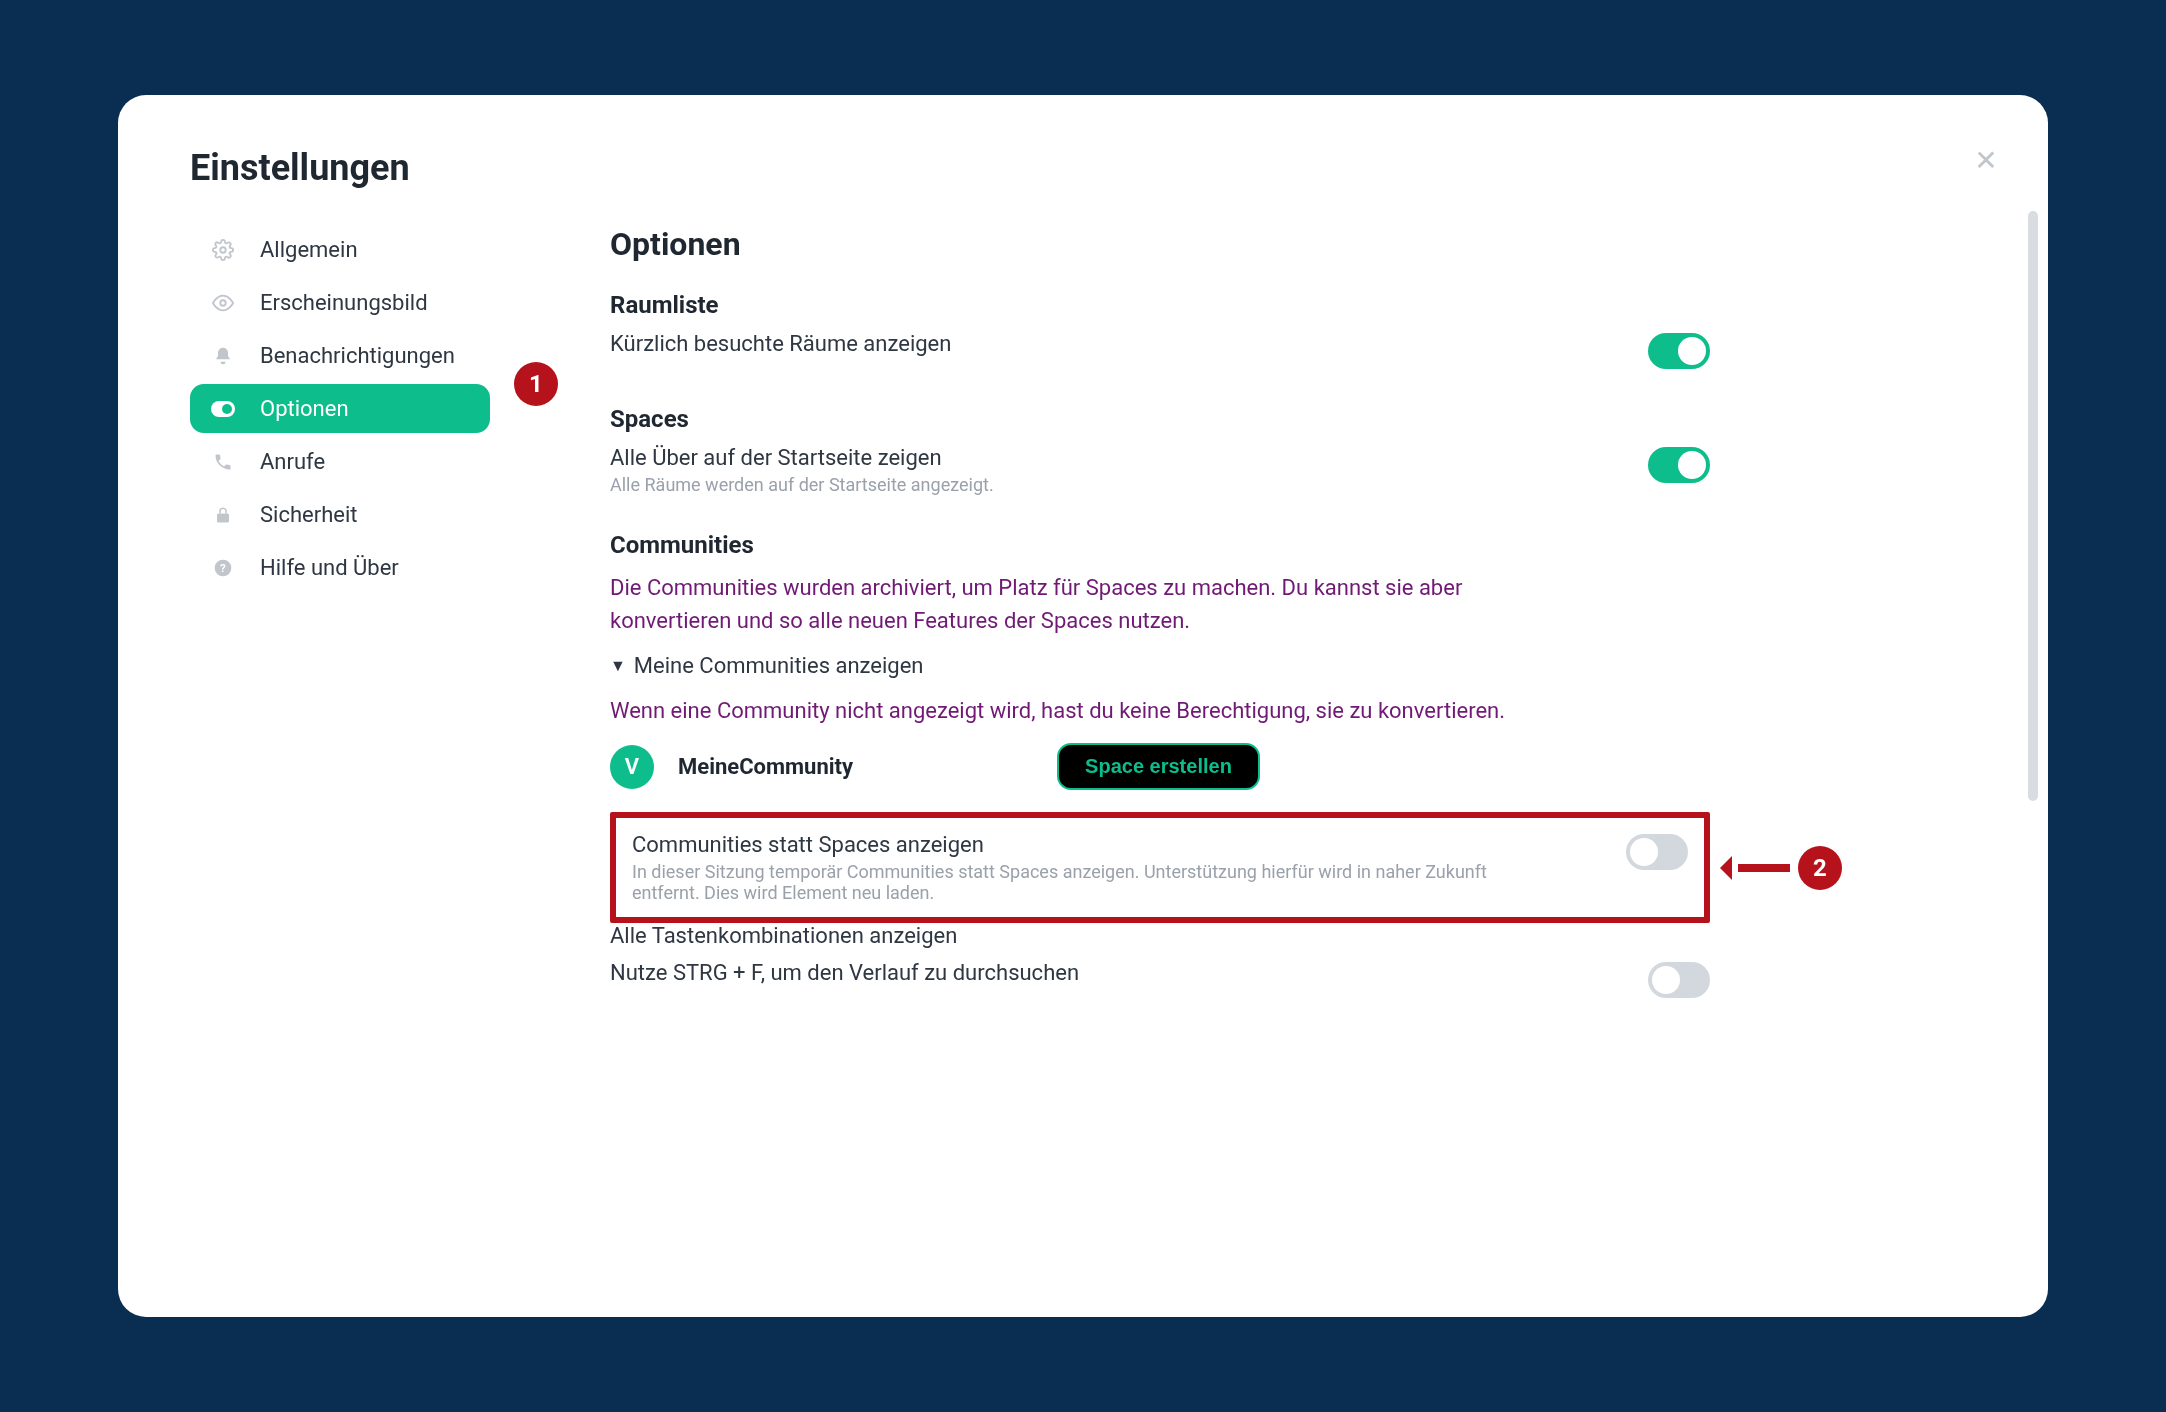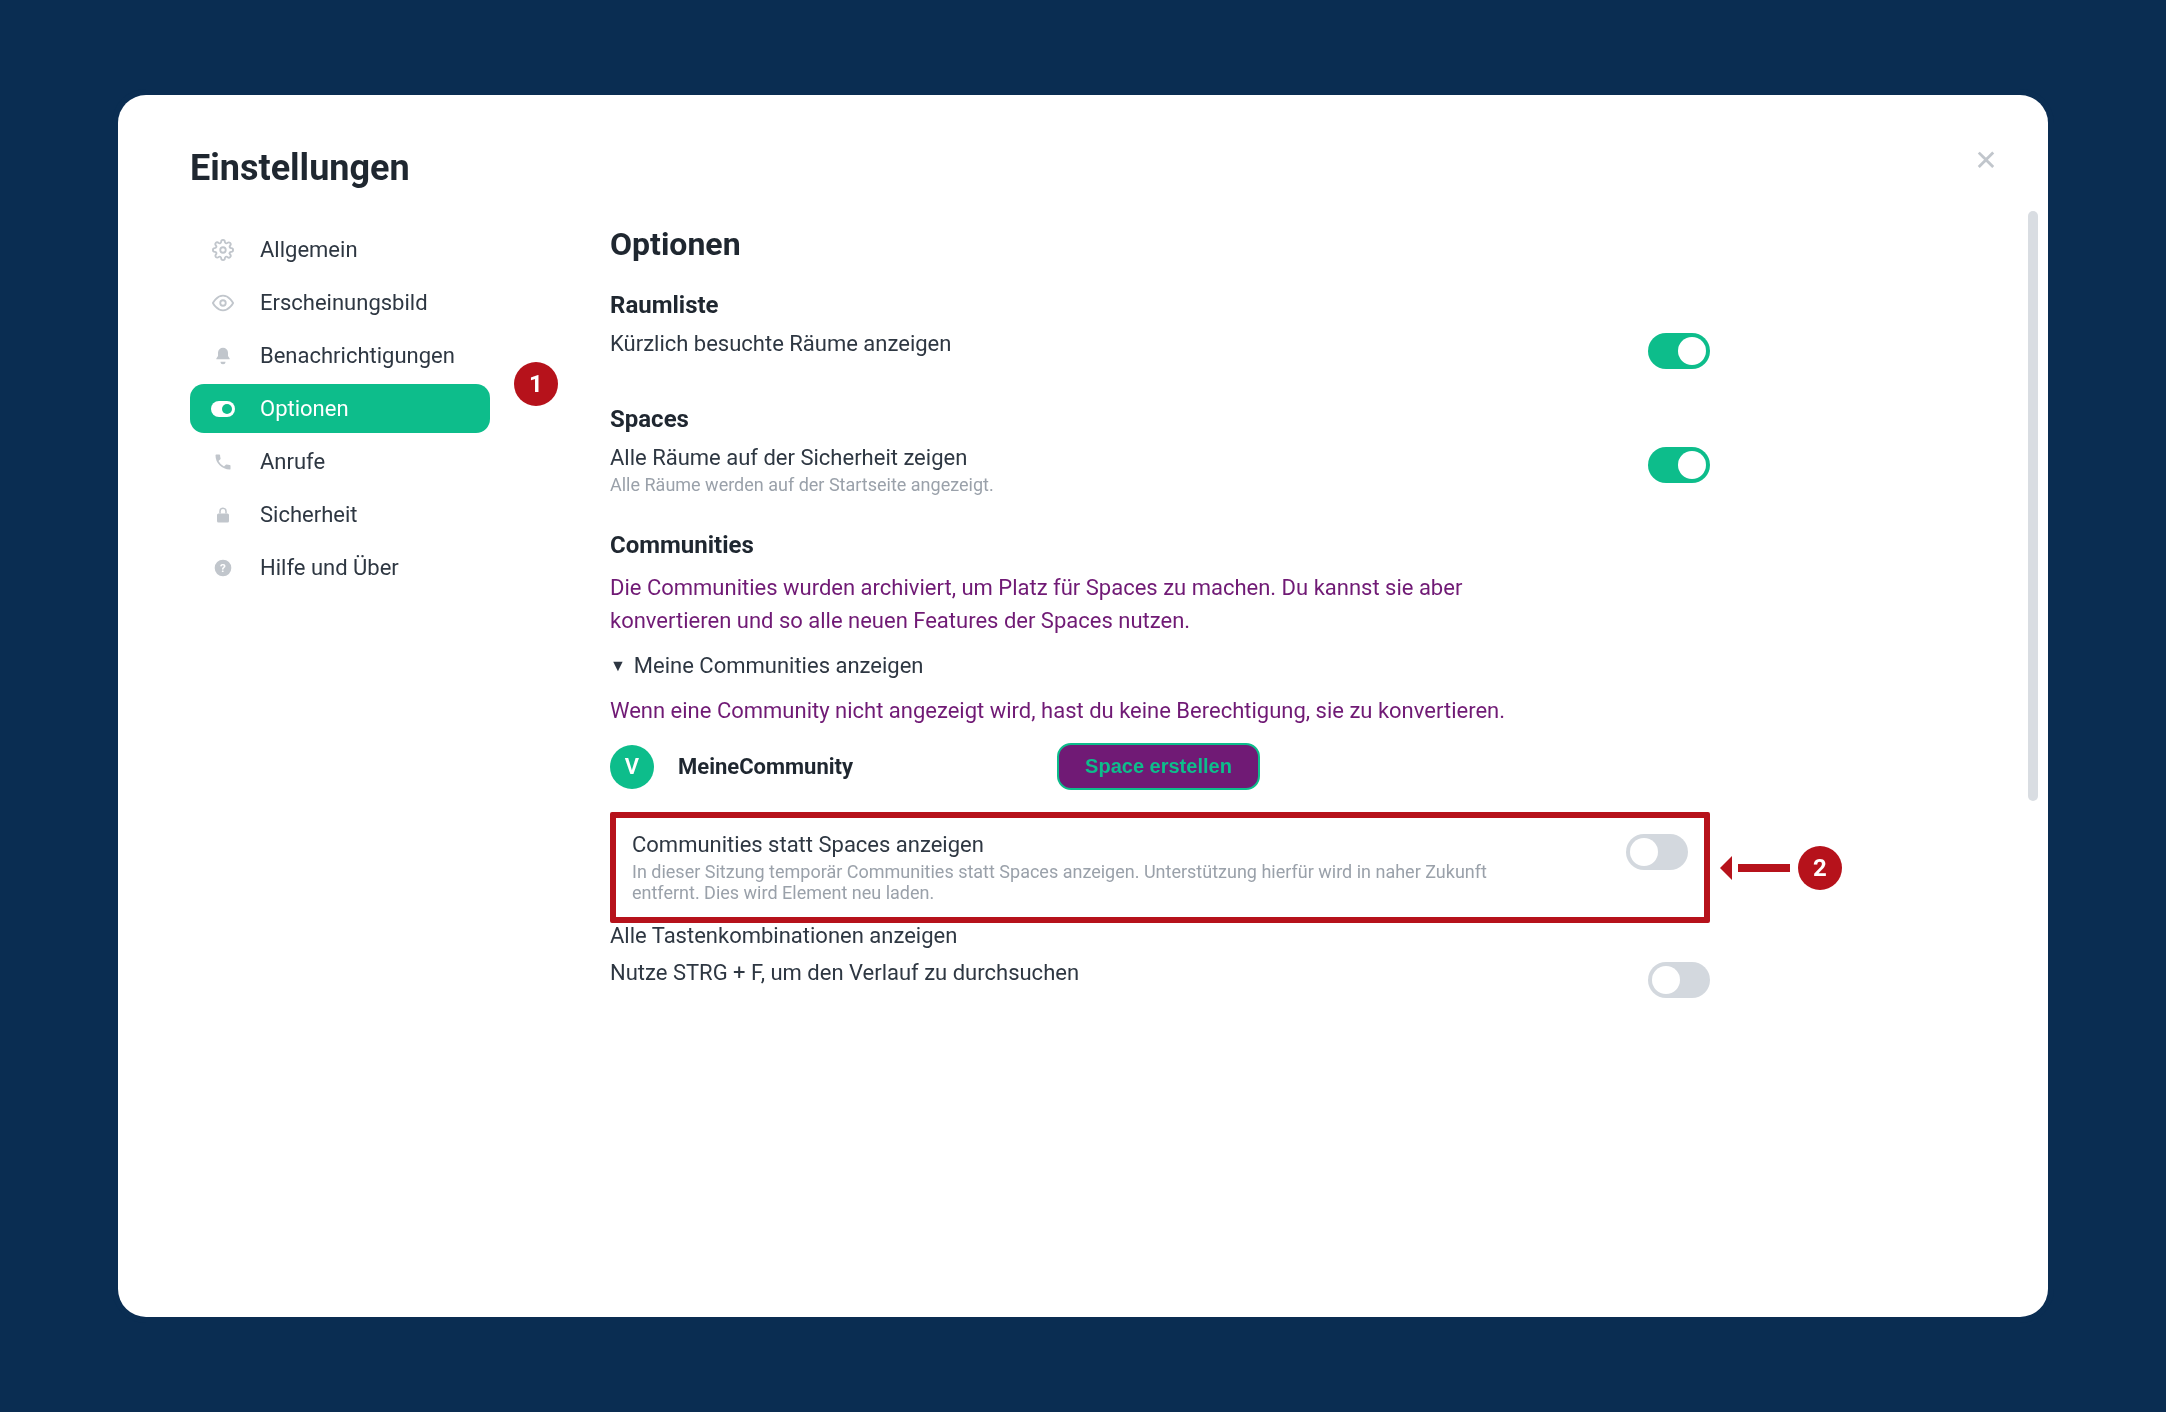--- a/index.html
+++ b/index.html
@@ -127,21 +127,21 @@
     background: #0dbd8b;
     color: #fff;
     border-radius: 50%;
     display: flex; align-items: center; justify-content: center;
     font-size: 22px; font-weight: 600;
   }
   .community-name { font-size: 22px; font-weight: 700; color: #1f2730; }
   .create-space-btn {
     border: 2px solid #0dbd8b;
     color: #0dbd8b;
-    background: #701a75;
+    background: #000000;
     font-size: 20px;
     font-weight: 600;
     padding: 10px 26px;
     border-radius: 14px;
     cursor: pointer;
     margin-left: 180px;
   }
 
   .highlight-box {
     border: 6px solid #b6121b;
@@ -284,21 +284,21 @@
       <div class="row">
         <div class="label">Kürzlich besuchte Räume anzeigen</div>
         <div class="toggle on">
             <div class="knob"></div>
           </div>
       </div>
 
       <div class="section-h">Spaces</div>
       <div class="row">
         <div>
-          <div class="label">Alle Räume auf der Sicherheit zeigen</div>
+          <div class="label">Alle Über auf der Startseite zeigen</div>
           <div class="sub">Alle Räume werden auf der Startseite angezeigt.</div>
         </div>
         <div class="toggle on">
             <div class="knob"></div>
           </div>
       </div>
 
       <div class="section-h">Communities</div>
       <div class="static-text">Die Communities wurden archiviert, um Platz für Spaces zu machen. Du kannst sie aber konvertieren und so alle neuen Features der Spaces nutzen.</div>
       <div class="disclosure">

